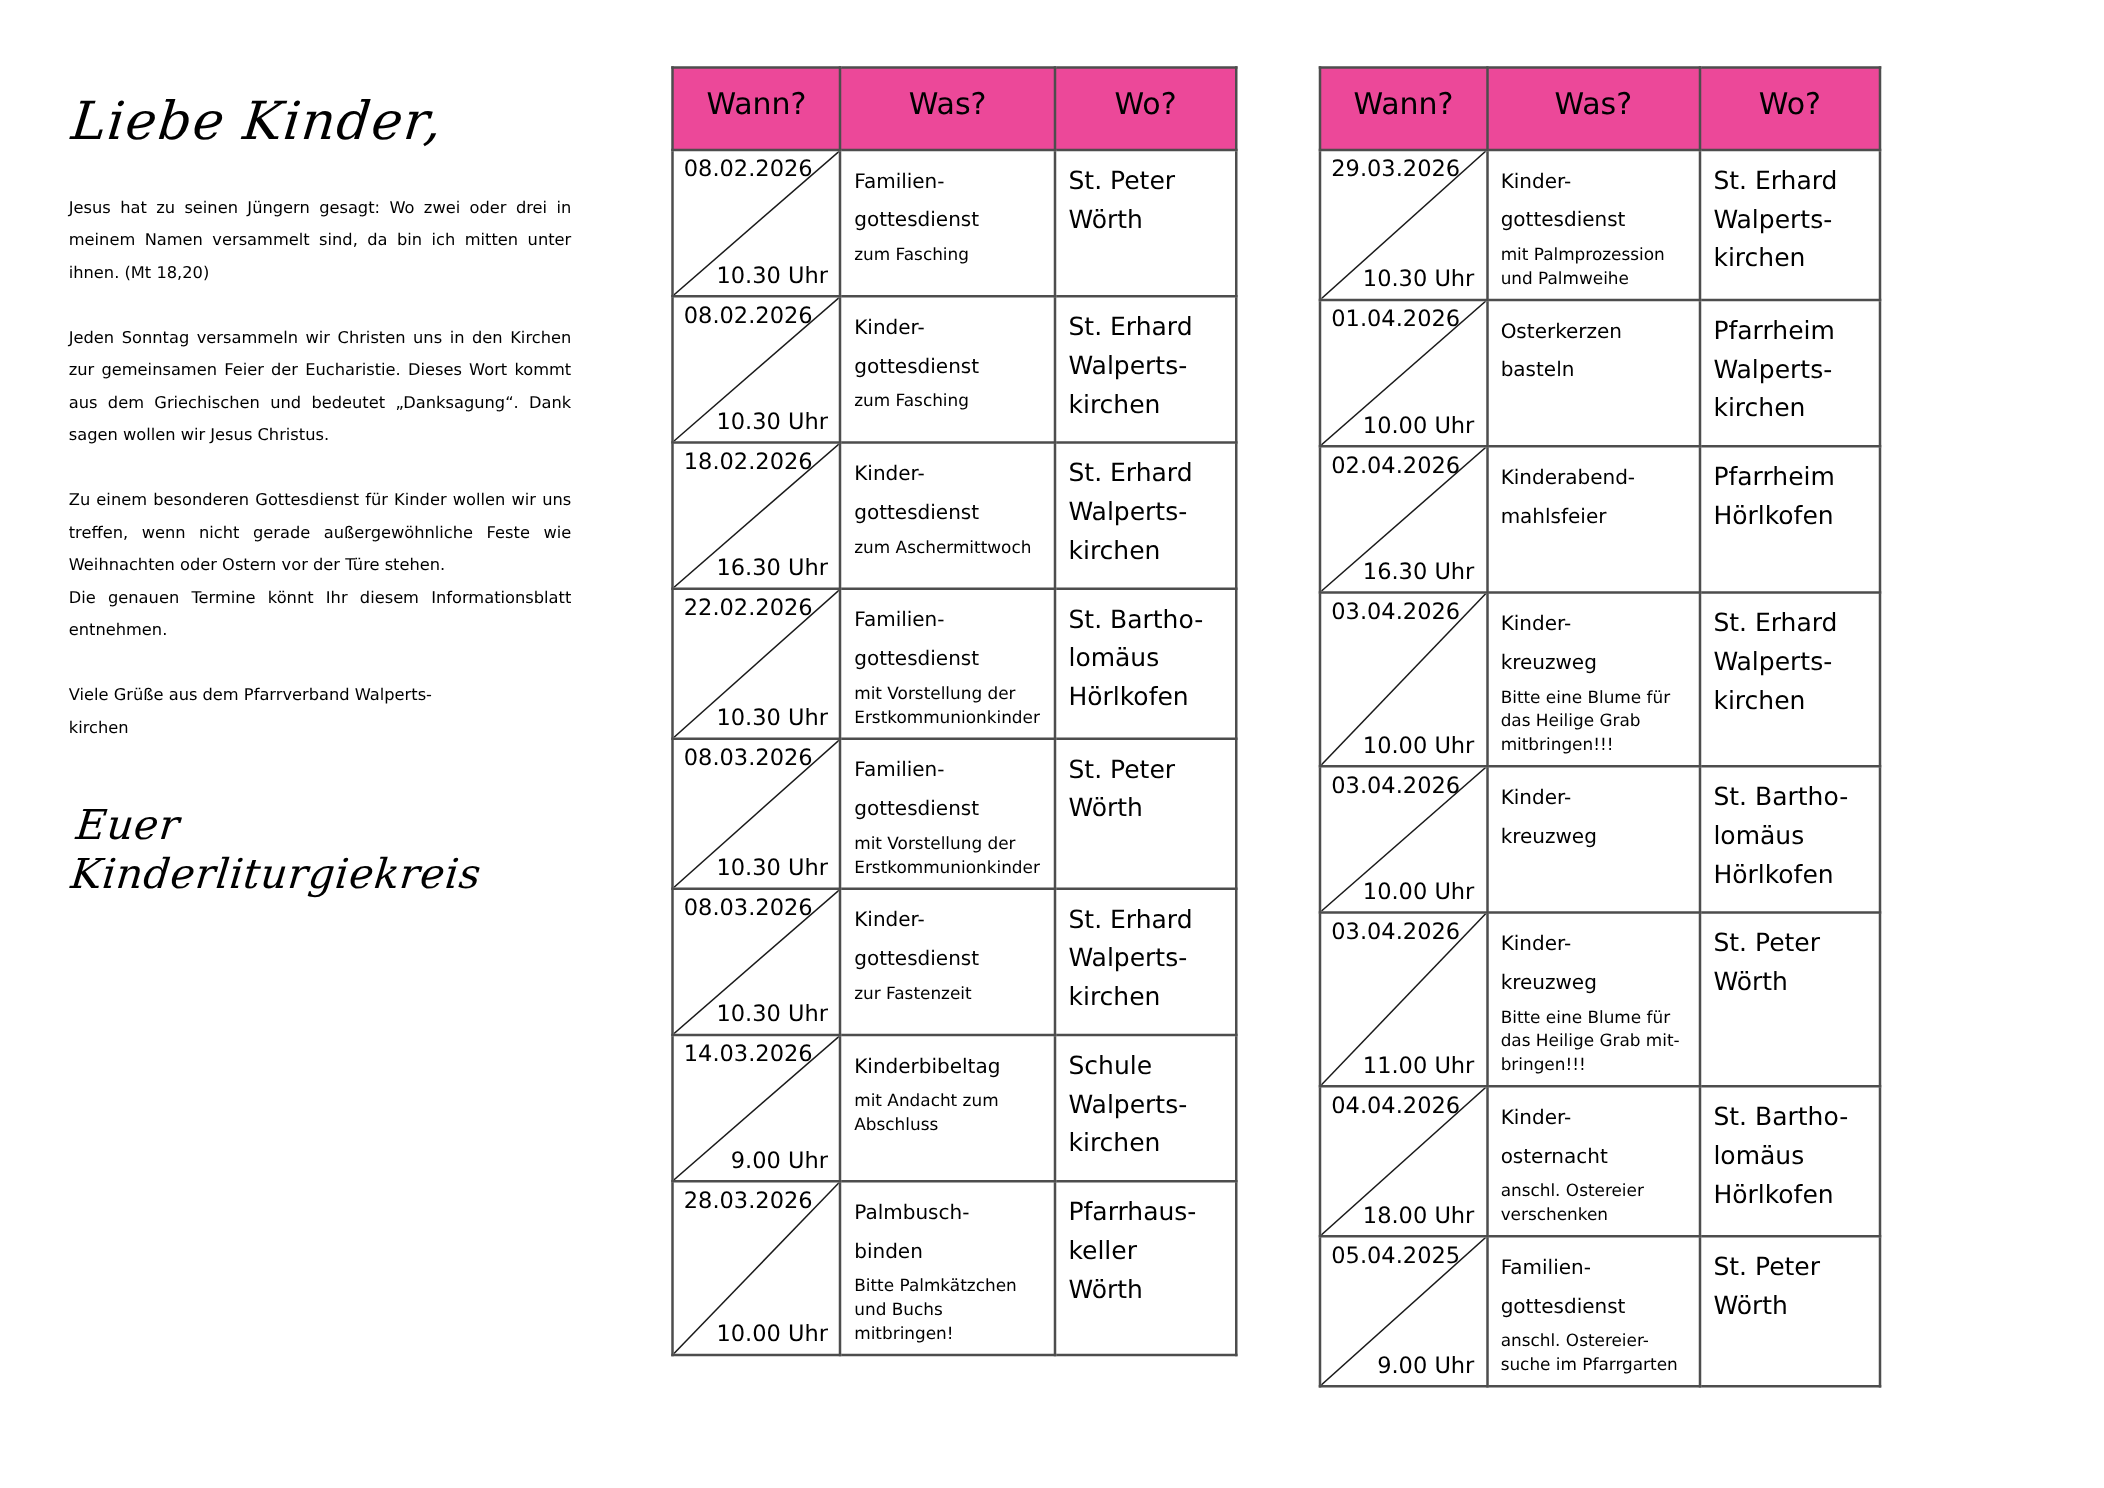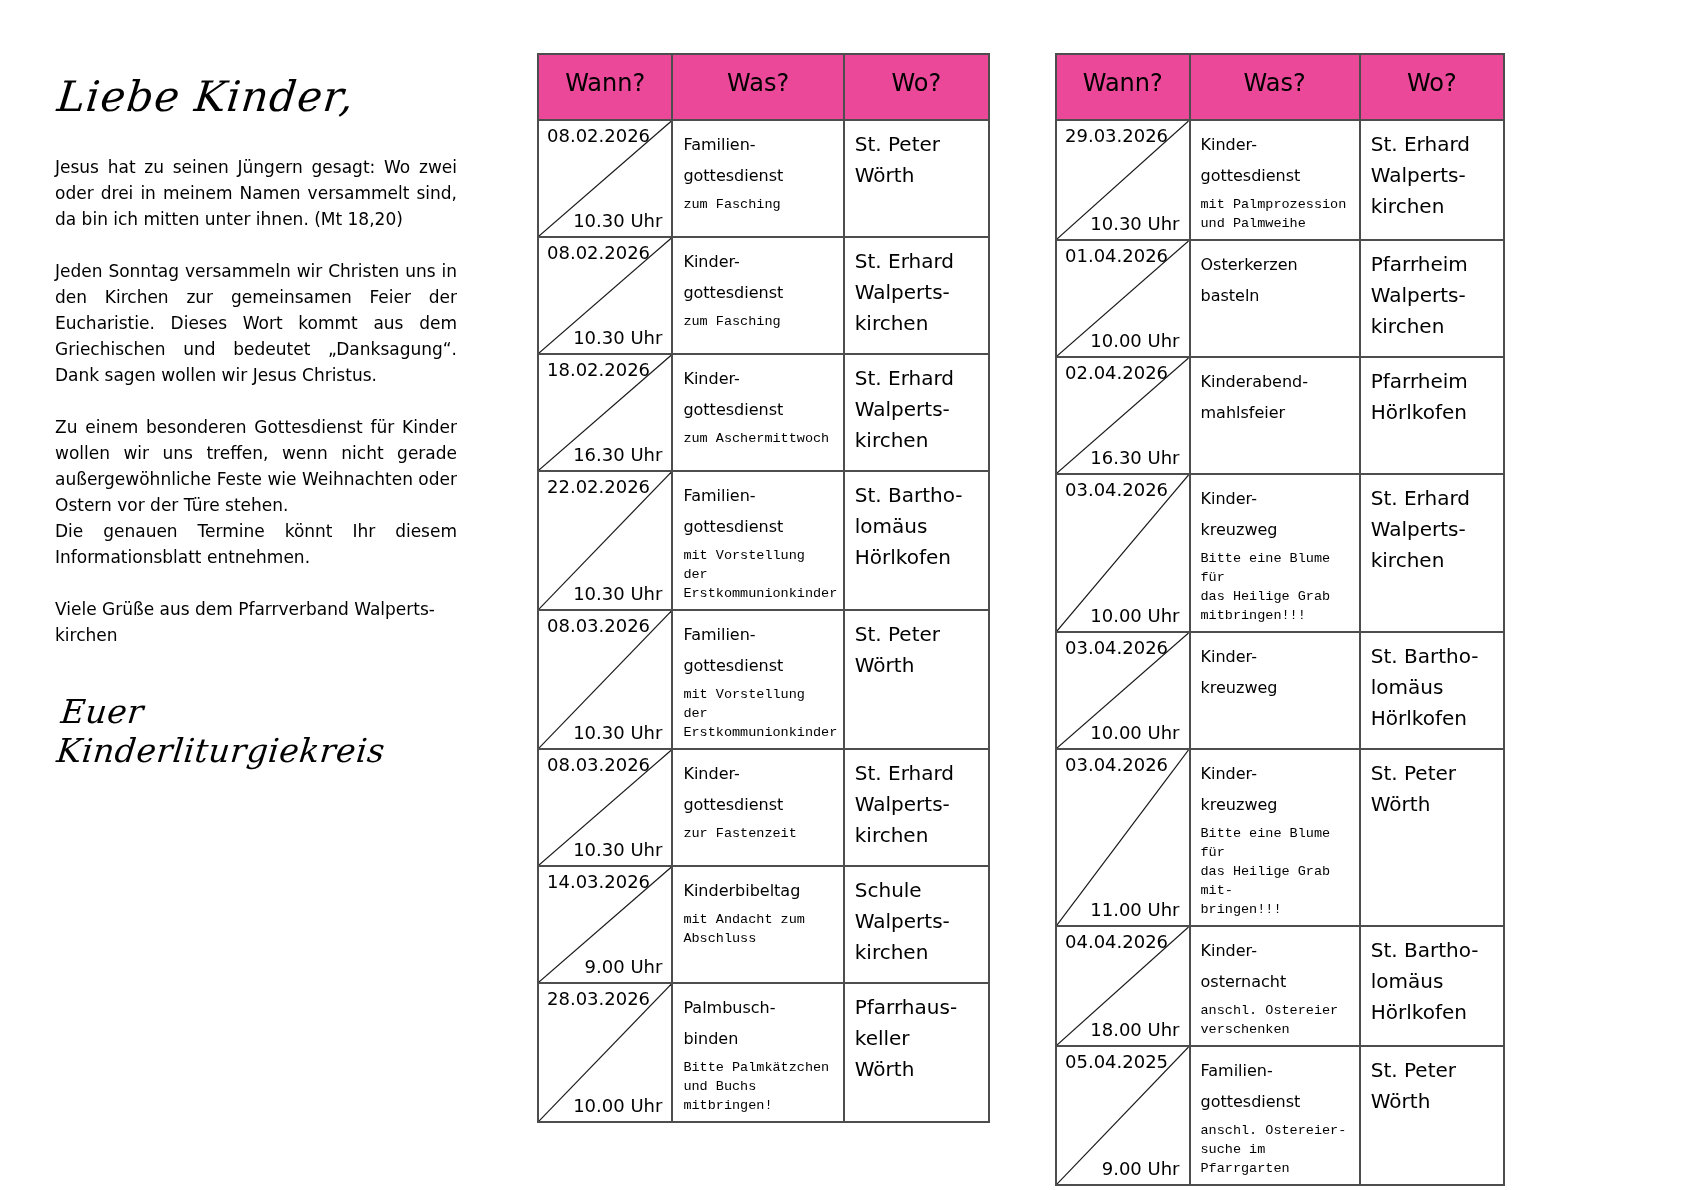--- a/index.html
+++ b/index.html
@@ -3,21 +3,21 @@
 <meta charset="utf-8">
 <style>
   html,body { margin:0; padding:0; background:#ffffff; }
   body { width:1683px; height:1190px; font-family:"DejaVu Sans", sans-serif; color:#000; }
   .page { position:relative; width:1683px; height:1190px; background:#fff; overflow:hidden; }
 
   
   .left-col { position:absolute; left:55px; top:74px; width:402px; }
   .script { font-family:"DejaVu Serif", serif; font-style:italic; transform:skewX(-6deg); transform-origin:left bottom; }
   .greeting { font-size:42px; line-height:1.1; margin:0 0 34px 0; letter-spacing:1px; font-weight:normal; }
-  .letter-par { font-size:17px; line-height:26px; text-align:justify; white-space:pre-line; margin:0 0 26px 0; }
+  .letter-par { font-size:13px; line-height:26px; text-align:justify; white-space:pre-line; margin:0 0 26px 0; }
   .signature { font-size:33px; margin-top:44px; letter-spacing:0.5px; }
 
   
   .table-wrap { position:absolute; top:53px; }
   .t1 { left:537px; width:453px; }
   .t2 { left:1055px; width:450px; }
   table.sched { border-collapse:collapse; width:100%; table-layout:fixed; }
   .sched th, .sched td { border:2px solid #4d4d4d; vertical-align:top; }
   .sched th { background:#ec4899; font-weight:normal; font-size:24px; height:36px; padding:14px 0; text-align:center;margin-top:24px; }
   .sched tbody td { height:101px; }
@@ -26,21 +26,21 @@
   col.c-wo   { width:32.2%; }
 
   td.wann { position:relative; padding:0; }
   td.wann .diag { position:absolute; left:0; top:0; width:100%; height:100%; display:block; }
   td.wann .diag line { stroke:#1a1a1a; stroke-width:1.2; vector-effect:non-scaling-stroke; }
   .date { position:absolute; top:4px; left:8px; font-size:18px; }
   .time { position:absolute; bottom:5px; right:9px; font-size:18px;text-align:center; }
 
   td.was { padding:8px 8px 6px 10px; }
   .title { font-size:16px; line-height:31px; white-space:pre-line; }
-  .note  { font-size:13.5px; line-height:19px; white-space:pre-line; margin-top:4px;font-family:Liberation Mono, monospace; }
+  .note  { font-size:13.5px; line-height:19px; white-space:pre-line; margin-top:4px; }
 
   td.wo { padding:8px 8px 6px 10px; font-size:20px; line-height:31px; white-space:pre-line; }
 </style>
 </head>
 <body>
 
 <div class="page">
 
   <div class="left-col">
     <h1 class="script greeting">Liebe Kinder,</h1>

